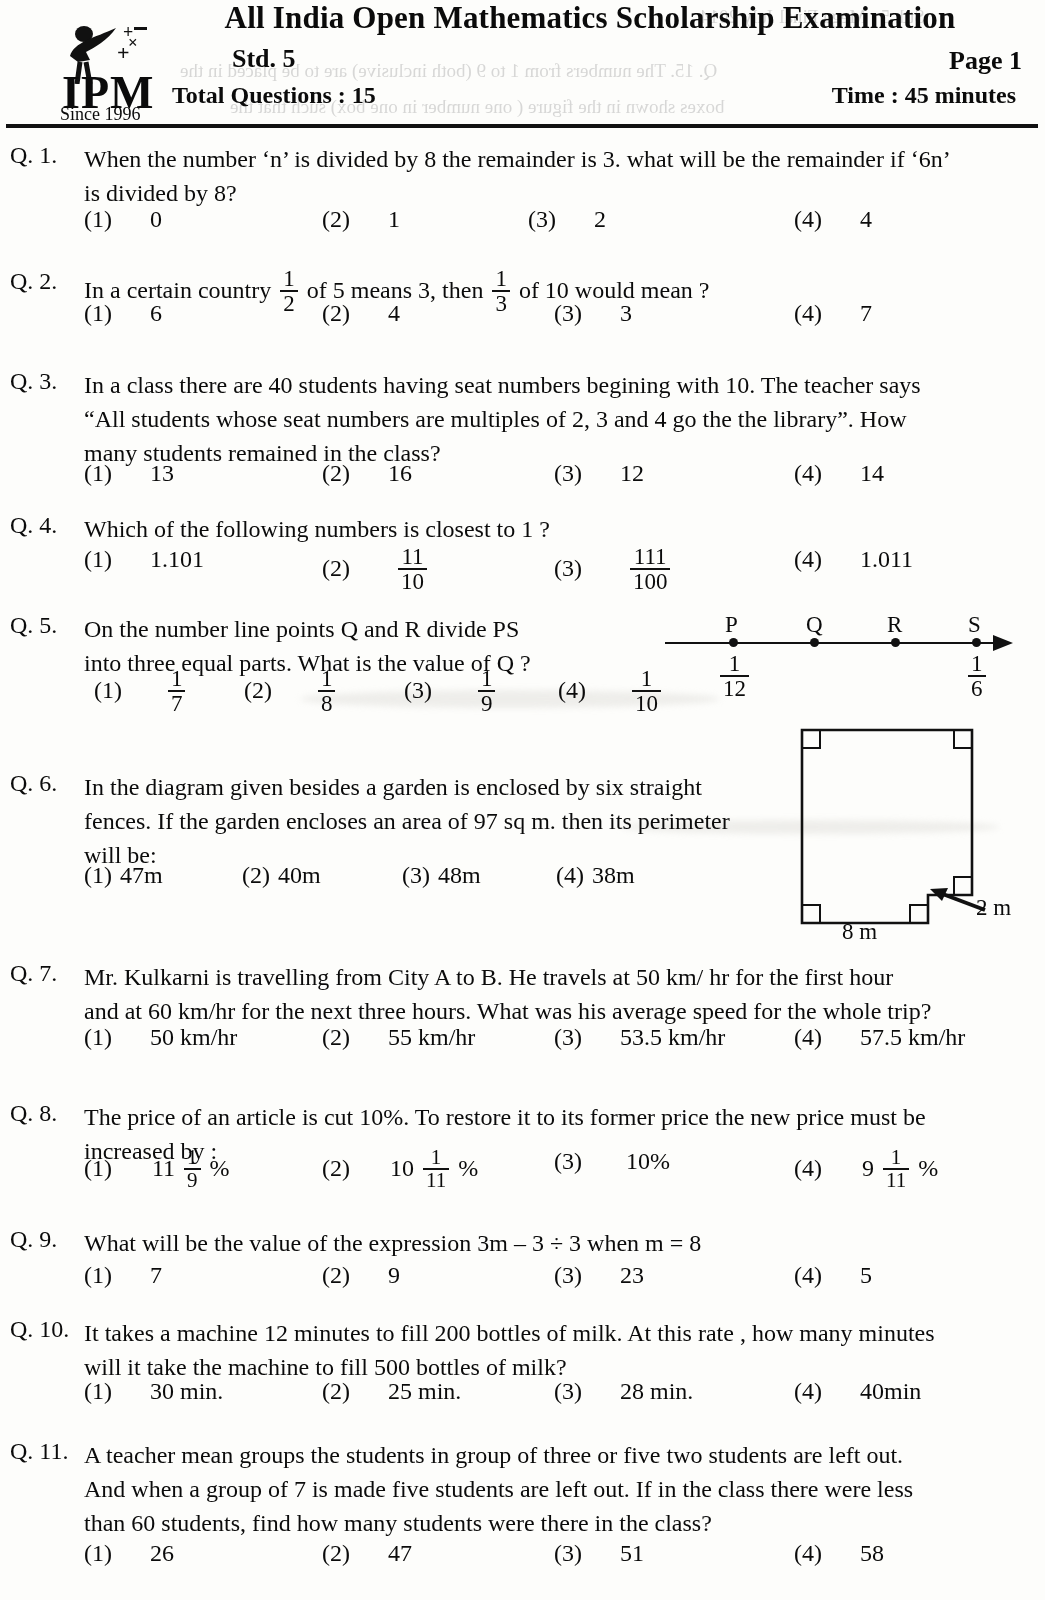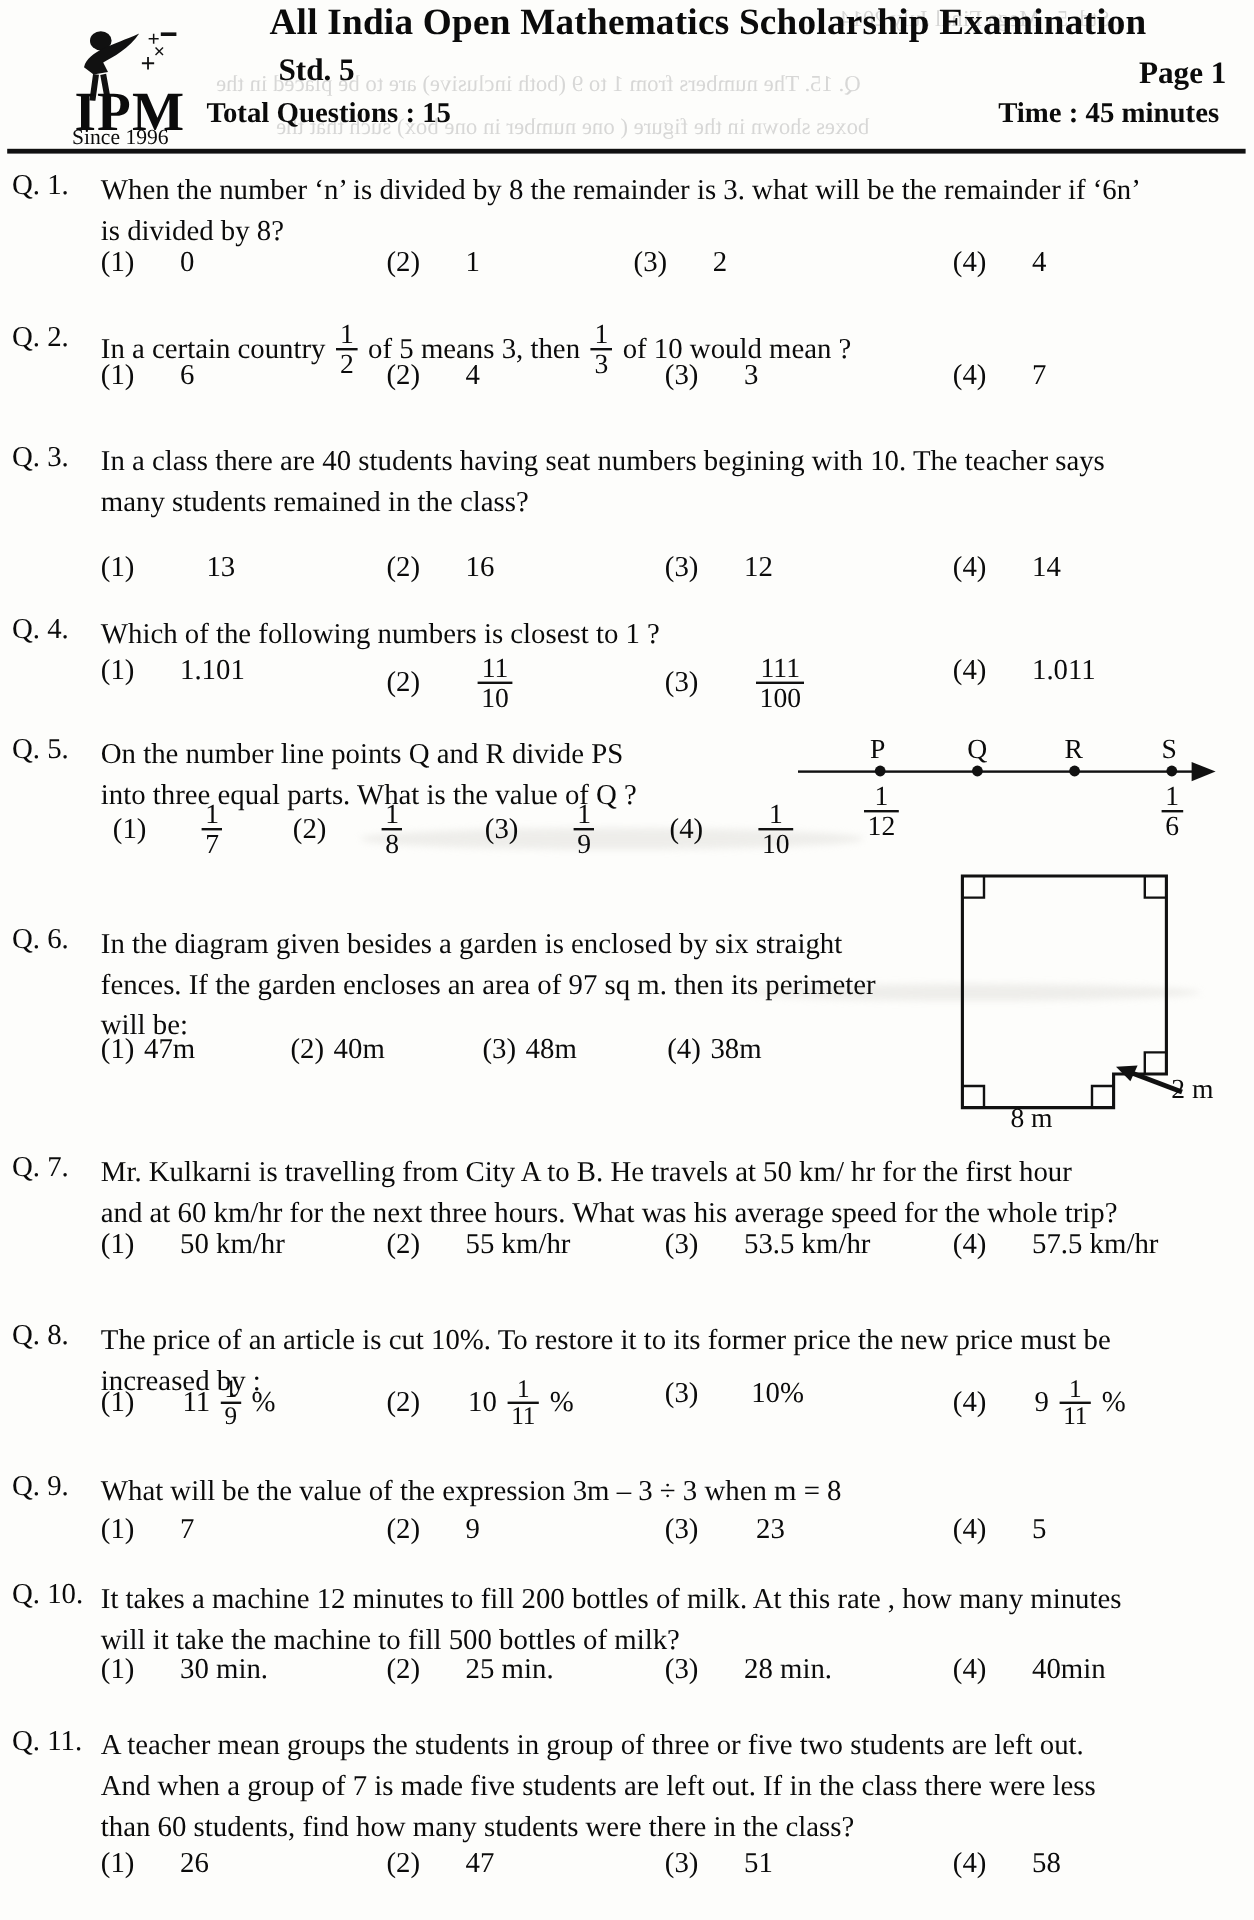--- a/index.html
+++ b/index.html
@@ -206,25 +206,26 @@
     <span class="opt" style="left:0px;"><span class="lbl">(1)</span><span class="val" style="margin-left:38px;">6</span></span>
     <span class="opt" style="left:238px;"><span class="lbl">(2)</span><span class="val" style="margin-left:38px;">4</span></span>
     <span class="opt" style="left:470px;"><span class="lbl">(3)</span><span class="val" style="margin-left:38px;">3</span></span>
     <span class="opt" style="left:710px;"><span class="lbl">(4)</span><span class="val" style="margin-left:38px;">7</span></span>
   </div>
 
   <div class="q" style="top:368px;">
     <span class="qnum">Q. 3.</span>
     <div class="qbody">
       <span class="qline">In a class there are 40 students having seat numbers begining with 10. The teacher says</span>
+      <span class="qline">“All  students whose seat numbers are multiples of 2, 3 and 4 go the the library”. How</span>
       <span class="qline">many students remained in the class?</span>
     </div>
   </div>
   <div class="opts" style="top:460px;">
-    <span class="opt" style="left:0px;"><span class="lbl">(1)</span><span class="val" style="margin-left:60px;">13</span></span>
+    <span class="opt" style="left:0px;"><span class="lbl">(1)</span><span class="val" style="margin-left:38px;">13</span></span>
     <span class="opt" style="left:238px;"><span class="lbl">(2)</span><span class="val" style="margin-left:38px;">16</span></span>
     <span class="opt" style="left:470px;"><span class="lbl">(3)</span><span class="val" style="margin-left:38px;">12</span></span>
     <span class="opt" style="left:710px;"><span class="lbl">(4)</span><span class="val" style="margin-left:38px;">14</span></span>
   </div>
 
   <div class="q" style="top:512px;">
     <span class="qnum">Q. 4.</span>
     <div class="qbody">
       <span class="qline">Which of the following numbers is closest to 1 ?</span>
     </div>
@@ -384,21 +385,21 @@
 
   <div class="q" style="top:1226px;">
     <span class="qnum">Q. 9.</span>
     <div class="qbody">
       <span class="qline">What will be the value of the expression 3m – 3 ÷  3 when m = 8</span>
     </div>
   </div>
   <div class="opts" style="top:1262px;">
     <span class="opt" style="left:0px;"><span class="lbl">(1)</span><span class="val" style="margin-left:38px;">7</span></span>
     <span class="opt" style="left:238px;"><span class="lbl">(2)</span><span class="val" style="margin-left:38px;">9</span></span>
-    <span class="opt" style="left:470px;"><span class="lbl">(3)</span><span class="val" style="margin-left:48px;">23</span></span>
+    <span class="opt" style="left:470px;"><span class="lbl">(3)</span><span class="val" style="margin-left:38px;">23</span></span>
     <span class="opt" style="left:710px;"><span class="lbl">(4)</span><span class="val" style="margin-left:38px;">5</span></span>
   </div>
 
   <div class="q" style="top:1316px;">
     <span class="qnum">Q. 10.</span>
     <div class="qbody">
       <span class="qline">It takes a machine 12 minutes to fill 200 bottles of milk. At this rate , how many minutes</span>
       <span class="qline">will it take the machine to fill 500 bottles of milk?</span>
     </div>
   </div>

